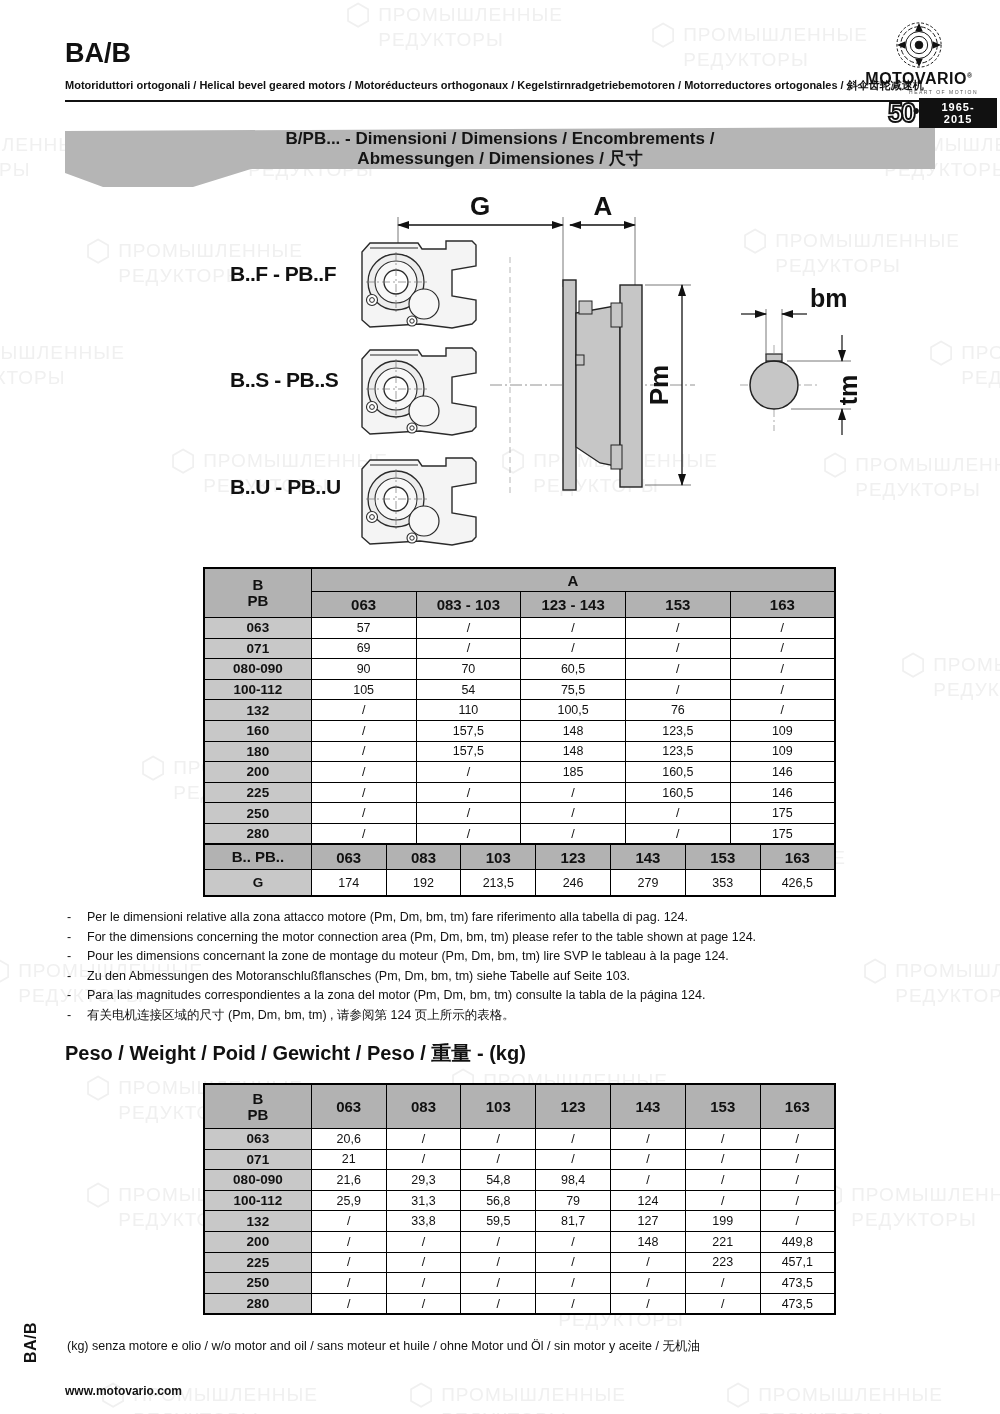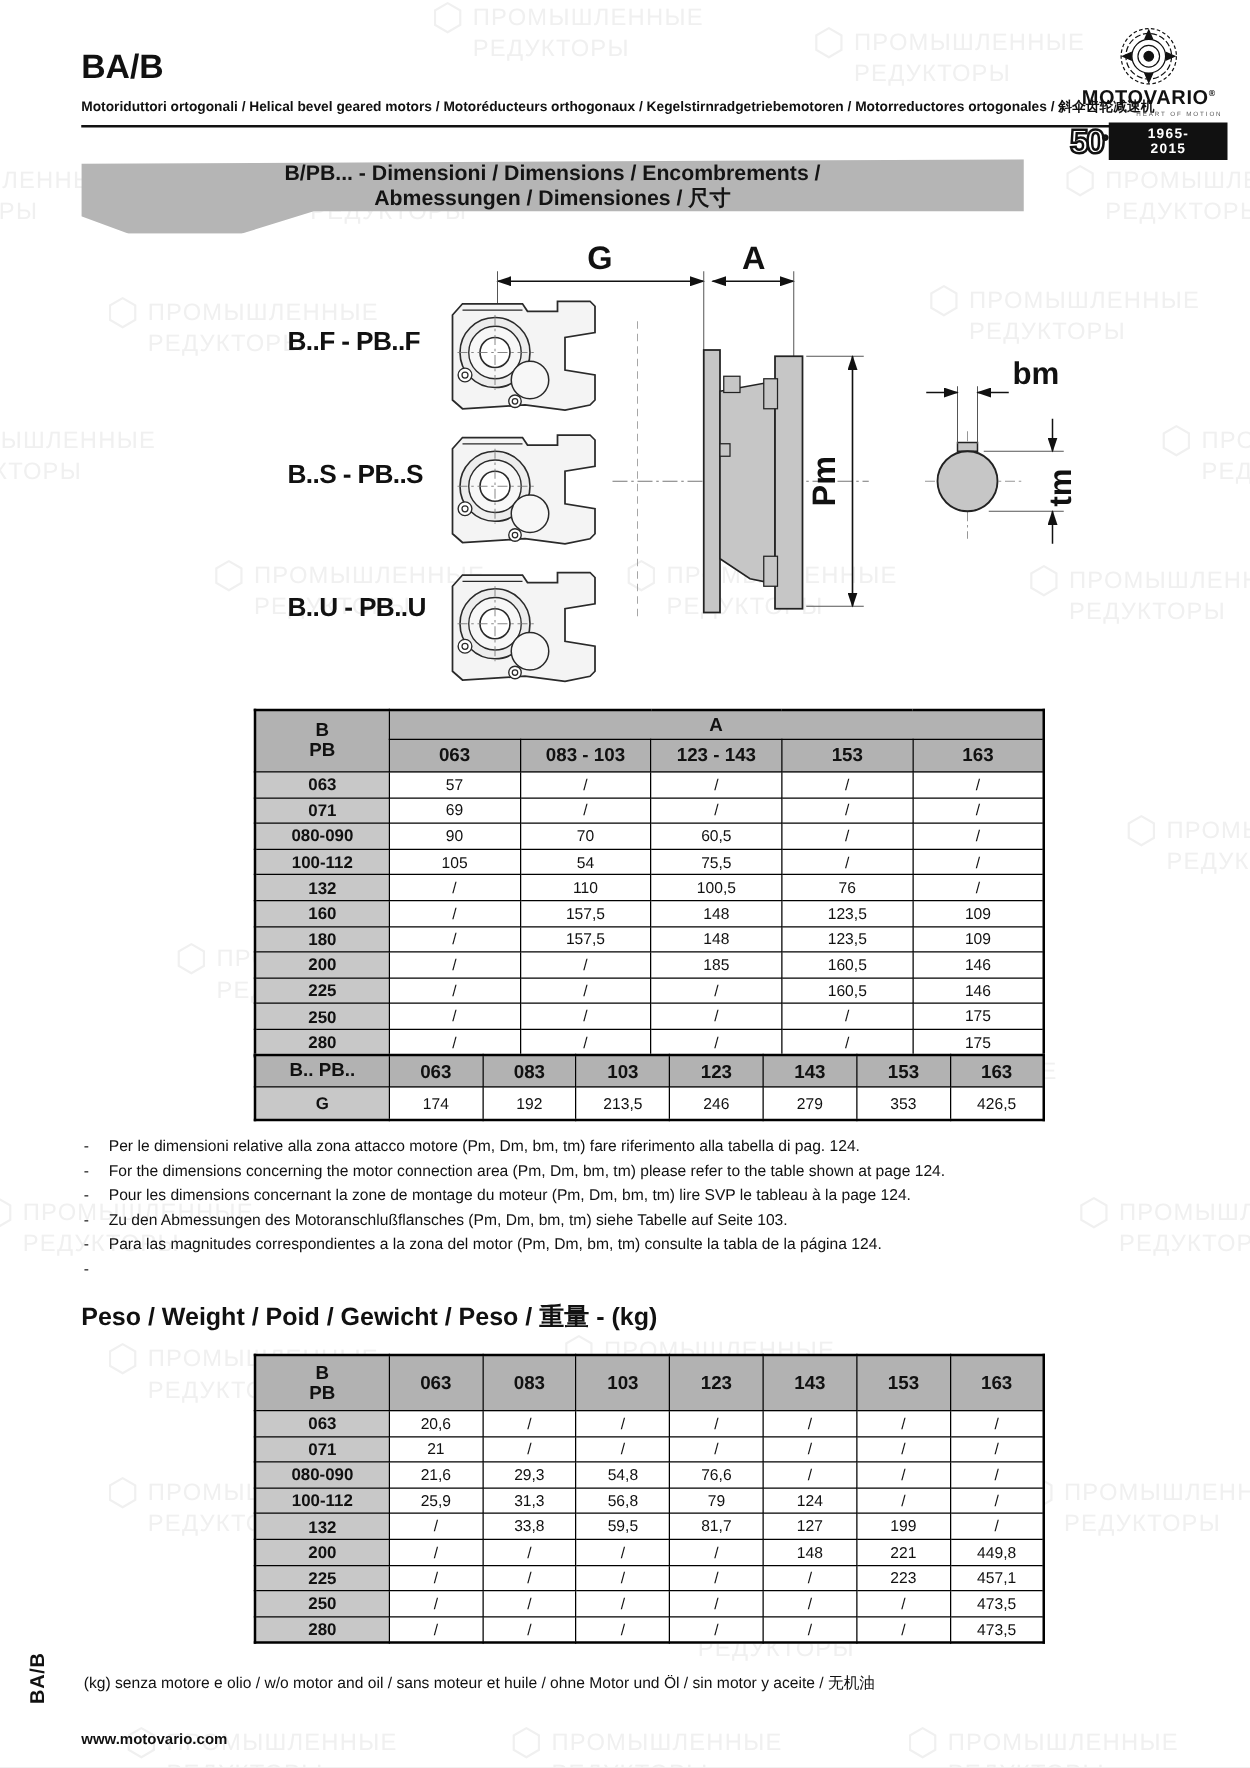--- a/index.html
+++ b/index.html
@@ -10,26 +10,26 @@
       letter-spacing:1px;white-space:nowrap;display:flex;align-items:flex-start;gap:6px;}
   .wm .hex{font-size:30px;line-height:25px;color:#f0f0f0;}
   
   .hdr-title{position:absolute;left:65px;top:38px;font-size:27px;font-weight:bold;z-index:2;}
   .hdr-sub{position:absolute;left:65px;top:78px;font-size:11px;font-weight:bold;white-space:nowrap;z-index:2;}
   .hdr-rule{position:absolute;left:65px;top:100px;width:870px;height:2px;background:#111;z-index:2;}
   .logo{position:absolute;left:856px;top:20px;width:126px;text-align:center;z-index:2;}
   .logo .name{font-size:16px;font-weight:bold;letter-spacing:.5px;}
   .logo .name sup{font-size:7px;}
   .logo .tag{font-size:5px;letter-spacing:1.5px;color:#555;text-align:right;margin:1px 4px 3px 0;}
-  .badge-row{display:flex;align-items:center;justify-content:flex-start;gap:3px;margin-top:2px;}
+  .badge-row{display:flex;align-items:center;justify-content:flex-start;gap:3px;margin-top:2px;margin-left:32px;}
   .fifty{font-size:27px;font-weight:bold;color:#fff;-webkit-text-stroke:2px #111;letter-spacing:-2px;line-height:24px;}
   .deg{font-size:11px;font-weight:bold;vertical-align:top;}
   .years{background:#111;color:#fff;font-size:11px;font-weight:bold;padding:3px 22px;letter-spacing:1px;}
   
-  .banner{position:absolute;left:65px;top:127px;width:754px;height:60px;background:#b5b5b5;z-index:1;
+  .banner{position:absolute;left:65px;top:127px;width:870px;height:60px;background:#b5b5b5;z-index:1;
           clip-path:polygon(0px 4px,870px 0px,870px 42px,186px 42px,128px 60px,38px 60px,0px 46px);
           text-align:center;font-weight:bold;font-size:17px;line-height:20px;padding-top:2px;box-sizing:border-box;color:#141414;}
   
   .drawing{position:absolute;left:195px;top:195px;z-index:1;}
   .gb-label{position:absolute;font-size:21px;font-weight:bold;letter-spacing:-.5px;z-index:2;}
   
   table{border-collapse:collapse;table-layout:fixed;position:absolute;z-index:1;background:#fff;
         font-size:13px;text-align:center;}
   th,td{border:1.5px solid #000;padding:0;}
   table{border:2px solid #000;}
@@ -549,20 +549,21 @@
       <div class="note-line">
         <span class="dash">-</span>
         <span>Zu den Abmessungen des Motoranschlußflansches (Pm, Dm, bm, tm) siehe Tabelle auf Seite 103.</span>
       </div>
       <div class="note-line">
         <span class="dash">-</span>
         <span>Para las magnitudes correspondientes a la zona del motor (Pm, Dm, bm, tm) consulte la tabla de la página 124.</span>
       </div>
       <div class="note-line">
         <span class="dash">-</span>
+        <span>有关电机连接区域的尺寸 (Pm, Dm, bm, tm) , 请参阅第 124 页上所示的表格。</span>
       </div>
     </div>
 
   <div class="w-head">Peso / Weight / Poid / Gewicht / Peso / 重量 - (kg)</div>
 
   <table class="t-w">
     <colgroup>
         <col class="c-first">
         <col>
         <col>
@@ -607,21 +608,21 @@
           <td>/</td>
           <td>/</td>
           <td>/</td>
           <td>/</td>
         </tr>
         <tr>
           <th class="rowhead">080-090</th>
           <td>21,6</td>
           <td>29,3</td>
           <td>54,8</td>
-          <td>76,6</td>
+          <td>98,4</td>
           <td>/</td>
           <td>/</td>
           <td>/</td>
         </tr>
         <tr>
           <th class="rowhead">100-112</th>
           <td>25,9</td>
           <td>31,3</td>
           <td>56,8</td>
           <td>79</td>

